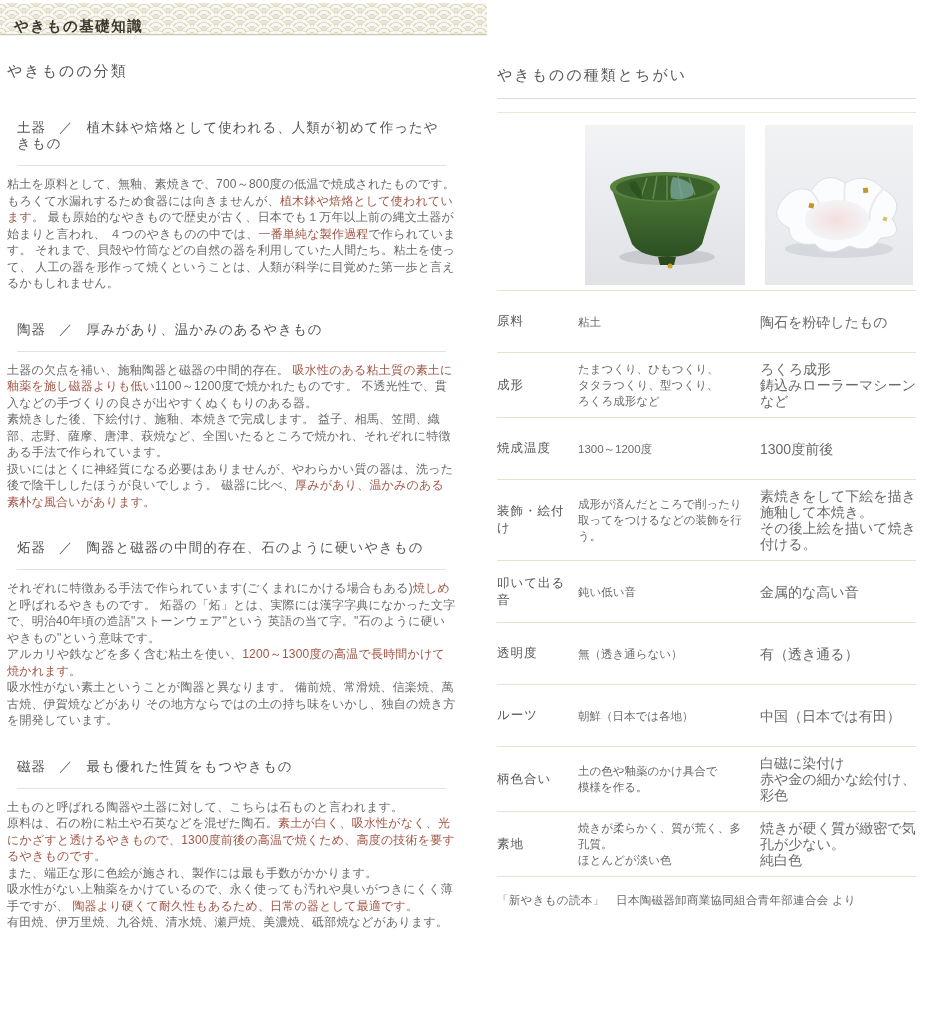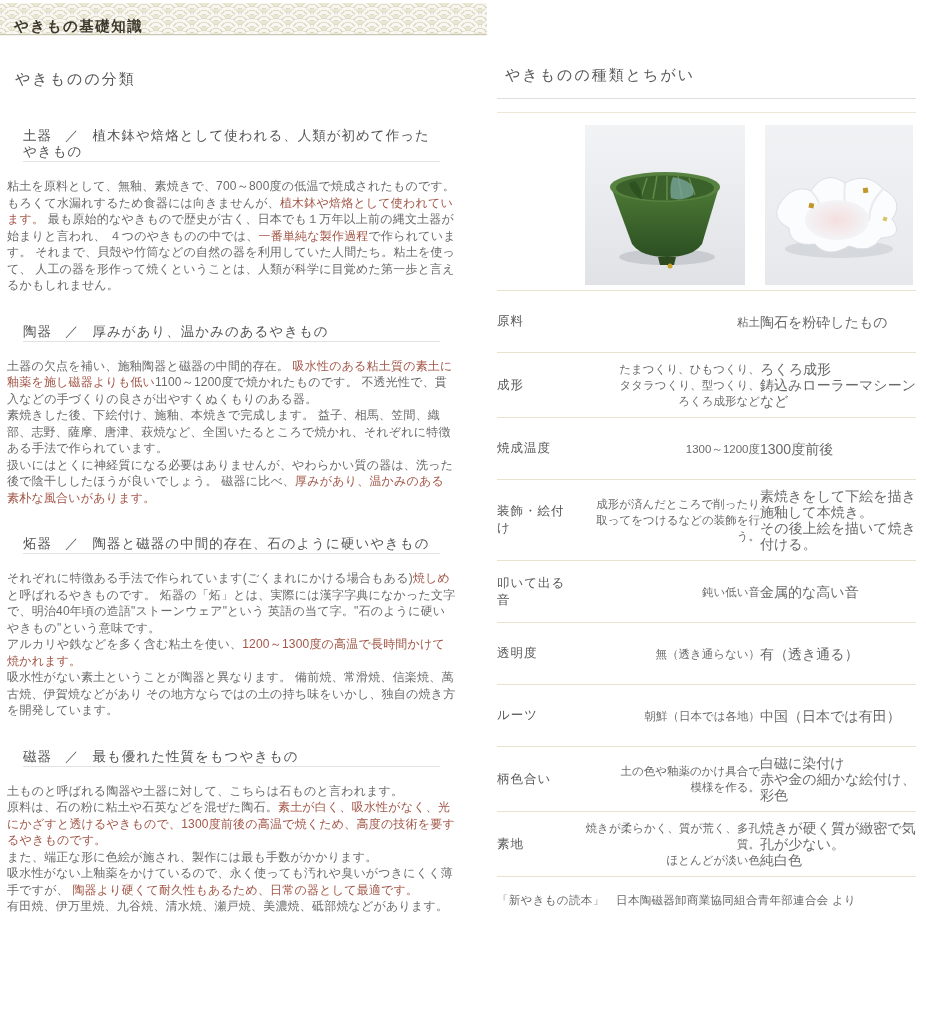--- a/index.html
+++ b/index.html
@@ -20,25 +20,25 @@
     border-bottom:1px solid #cdc8b2;
     box-shadow:0 1px 0 rgba(0,0,0,0.05);
   }
   .band h1{
     margin:0;padding:14px 0 0 14px;
     font-family:"Liberation Serif","DejaVu Serif",serif;
     font-size:14.5px;font-weight:bold;color:#3d372b;letter-spacing:1.5px;
   }
   
   .left{position:absolute;left:7px;top:62px;width:449px;}
-  .colhead{font-size:15px;font-weight:normal;color:#585858;margin:8px;letter-spacing:2px;line-height:18px;}
+  .colhead{font-size:15px;font-weight:normal;color:#585858;margin:0;letter-spacing:2px;line-height:18px;}
   .left .colhead{margin-bottom:40px;}
   .section h3{
-    font-size:13.5px;font-weight:normal;color:#555;margin:16px;letter-spacing:1px;
-    padding-bottom:1px;border-bottom:1px solid #e2e2e2;line-height:16px;
+    font-size:13.5px;font-weight:normal;color:#555;margin:10px;letter-spacing:1px;
+    padding-bottom:13px;border-bottom:1px solid #e2e2e2;line-height:16px;
   }
   .section h3 .slash{margin:0 13px;}
   .section p{
     margin:9px 0 30px;font-size:12px;line-height:16.5px;color:#6a6a6a;
     white-space:pre-wrap;letter-spacing:.2px;
   }
   .em{color:#a25647;}
   
   .right{position:absolute;left:497px;top:62px;width:419px;}
   .right .colhead{margin-top:4px;}
@@ -46,21 +46,21 @@
   .rline2{border-top:1px solid #ece7d6;margin-top:13px;height:0;}
   .photos{display:flex;margin:12px 0 0 88px;height:160px;}
   .photo{flex:none;font-size:0;line-height:0;}
   .photo + .photo{margin-left:20px;}
   .ctable{margin-top:5px;border-bottom:1px solid #e8e2cf;}
   .row{
     display:flex;align-items:center;border-top:1px solid #e8e2cf;
     min-height:62px;box-sizing:border-box;padding:8px 0;
   }
   .row .lbl{flex:none;width:81px;font-size:12.5px;color:#575757;letter-spacing:1px;}
-  .row .c1{flex:none;width:182px;font-size:11.5px;color:#6a6a6a;line-height:16px;white-space:pre-line;box-sizing:border-box;padding-right:0;text-align:right;}
+  .row .c1{flex:none;width:182px;font-size:11.5px;color:#6a6a6a;line-height:16px;white-space:pre-line;box-sizing:border-box;padding-right:16px;}
   .row .c2{flex:1;font-size:14px;color:#6a6a6a;line-height:16px;white-space:pre-line;}
   .src{margin-top:16px;font-size:11.5px;color:#6a6a6a;letter-spacing:.3px;}
 </style>
 </head>
 <body>
 
 <div class="band">
   <h1>やきもの基礎知識</h1>
 </div>
 

